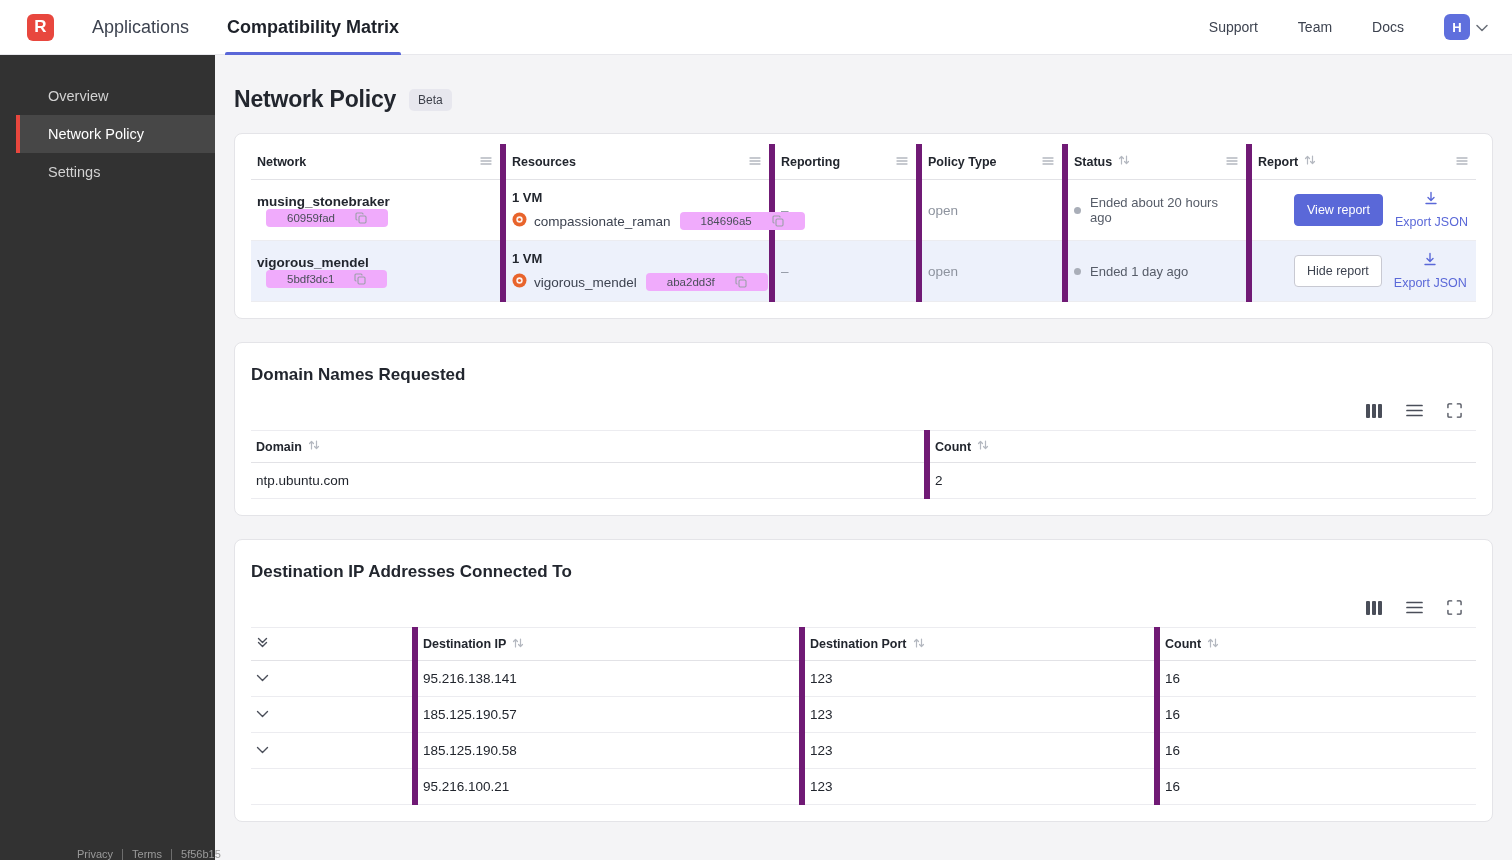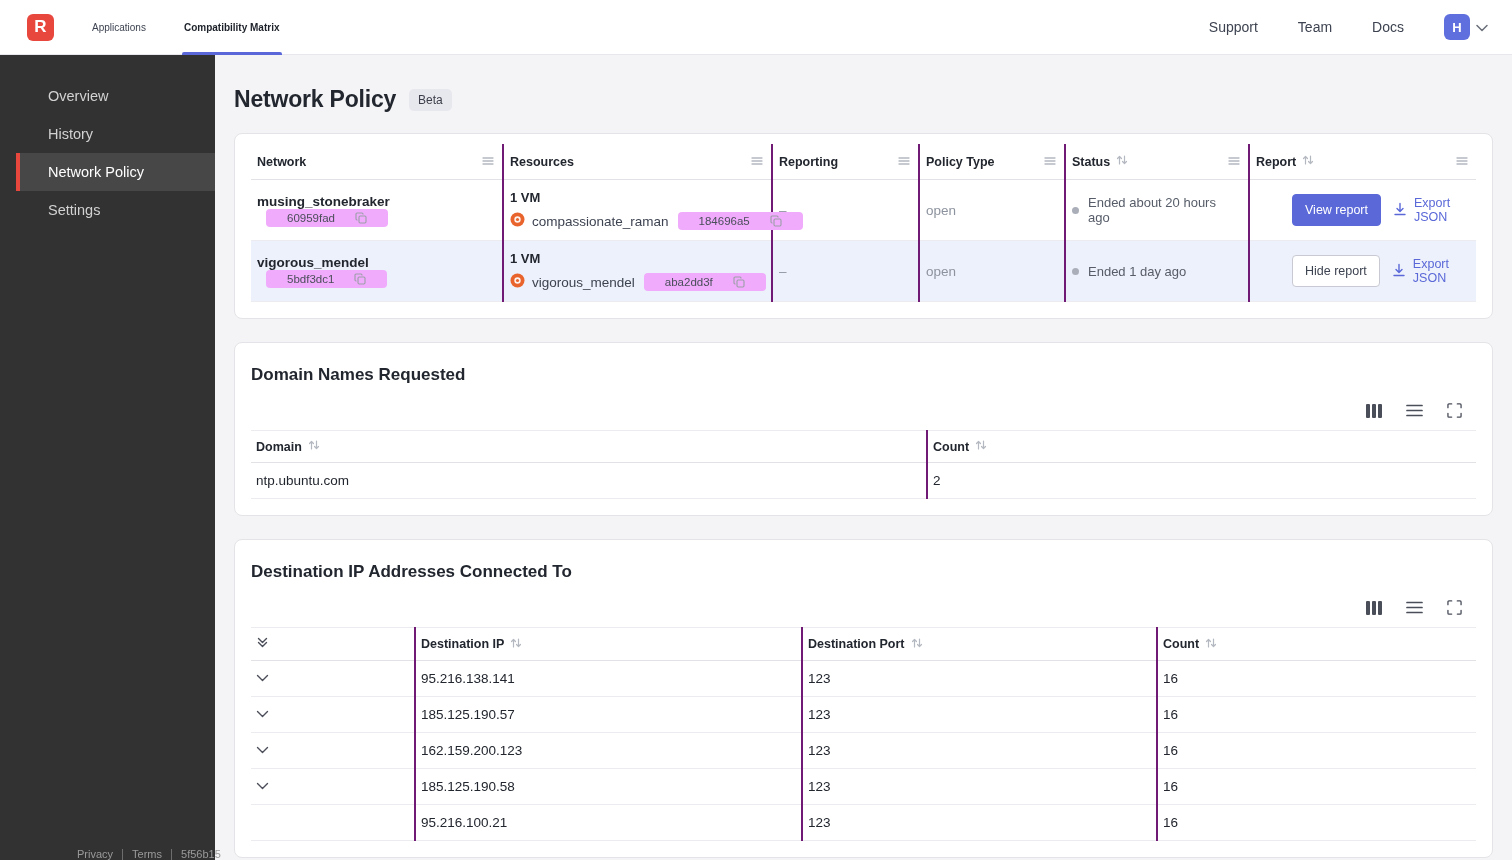--- a/index.html
+++ b/index.html
@@ -6,21 +6,21 @@
   html,body { width:1512px; height:860px; overflow:hidden; }
   body { font-family:"Liberation Sans", sans-serif; background:#f4f4f6; color:#22262e; }
 
   
   .navbar { position:fixed; top:0; left:0; right:0; height:55px; background:#fff;
             border-bottom:1px solid #e8e8ec; display:flex; align-items:center; z-index:20; }
   .logo { width:27px; height:27px; background:#e8473e; border-radius:6px; color:#fff;
           font-weight:bold; font-size:17px; display:flex; align-items:center; justify-content:center;
           margin:0 38px 0 27px; cursor:pointer; }
   .nav-tabs { display:flex; height:55px; }
-  .nav-item { height:55px; display:flex; align-items:center; margin-right:38px; font-size:10px;
+  .nav-item { height:55px; display:flex; align-items:center; margin-right:38px; font-size:18px;
               color:#3d4350; position:relative; cursor:pointer; white-space:nowrap; }
   .nav-item.active { font-weight:bold; color:#1d2129; }
   .nav-item.active::after { content:""; position:absolute; left:-2px; right:-2px; bottom:0;
               height:3px; background:#5a67d8; border-radius:2px 2px 0 0; }
   .nav-right { margin-left:auto; display:flex; align-items:center; gap:40px; padding-right:24px; }
   .nav-link { font-size:14px; color:#3d4350; cursor:pointer; }
   .avatar-wrap { display:flex; align-items:center; gap:6px; cursor:pointer; }
   .avatar { width:26px; height:26px; background:#5f6fdd; border-radius:6px; color:#fff;
             font-size:13px; font-weight:bold; display:flex; align-items:center; justify-content:center; }
 
@@ -46,38 +46,38 @@
   .card-networks { margin-top:20px; padding:10px 16px 16px 16px; }
   .card-block { margin-top:23px; padding:22px 16px 16px 16px; }
   .card-title { font-size:17px; font-weight:bold; color:#22262e; }
 
   table { width:100%; border-collapse:collapse; table-layout:fixed; }
   th { font-size:12.5px; font-weight:bold; color:#22262e; text-align:left; padding:10px 8px 10px 6px;
        border-bottom:1px solid #e2e2e6; }
   .th-inner { display:flex; align-items:center; gap:6px; }
   .th-inner .grow { flex:1; }
   td { font-size:13.5px; padding:10px 8px 10px 6px; border-bottom:1px solid #ececf0; vertical-align:middle; }
-  .vline th + th, .vline td + td { border-left:2px solid #701a75; }
+  .vline th + th, .vline td + td { border-left:6px solid #701a75; }
   tr.highlight td { background:#edf1fb; }
 
   .net-name { font-weight:bold; font-size:13.5px; color:#22262e; }
   .badge-id { display:inline-flex; align-items:center; gap:20px; background:#f0abfc; border-radius:4px;
               padding:3px 21px; font-size:11.5px; color:#4a4e59; margin-left:9px; white-space:nowrap; }
   .res-count { font-weight:bold; font-size:13px; color:#22262e; }
   .res-line { display:flex; align-items:center; gap:7px; margin-top:7px; }
   .res-name { font-size:13.5px; color:#3d4350; }
   .muted { color:#8d939e; }
   .status-cell { display:flex; align-items:center; gap:9px; color:#565c68; font-size:13px; }
   .dot { width:7px; height:7px; border-radius:50%; background:#a9aeb8; flex:none; }
   .report-cell { display:flex; align-items:center; gap:12px;padding-left:36px; }
   .btn { font-family:"Liberation Sans",sans-serif; font-size:12.5px; border-radius:4px;
          padding:8px 12px; cursor:pointer; white-space:nowrap; }
   .btn-primary { background:#5a68d8; border:1px solid #5a68d8; color:#fff; }
   .btn-outline { background:#fff; border:1px solid #c8c9d2; color:#3d4350; }
-  .export-link { display:inline-flex; align-items:center; gap:7px; color:#5a68d8; font-size:12.5px; cursor:pointer; }
+  .export-link { display:inline-flex; align-items:center; gap:7px; color:#5a68d8; font-size:12.5px; cursor:pointer;flex-direction:column; }
 
   .toolbar { display:flex; justify-content:flex-end; align-items:center; gap:24px;
              margin-top:18px; padding-right:14px; }
   .tool-btn { cursor:pointer; display:flex; align-items:center; }
 
   .simple-table { margin-top:12px; }
   .simple-table th { border-top:1px solid #ececf0; padding:8px 8px 8px 5px; }
   .simple-table td { padding:10px 8px 10px 5px; color:#22262e; }
   .expander-cell { padding-left:13px; }
   .chev-btn { cursor:pointer; display:inline-flex; }
@@ -102,21 +102,20 @@
             <path d="M1 1.5l5 5 5-5"></path>
           </svg>
       </span>
     </div>
   </div>
 </header>
 
 <aside class="sidebar">
   <div class="side-list">
     <div class="side-item">Overview</div>
-    <div class="side-item">History</div>
     <div class="side-item active">Network Policy</div>
     <div class="side-item">Settings</div>
   </div>
   <div class="side-footer">
     <span>Privacy</span>
     <span class="sep"></span>
     <span>Terms</span>
     <span class="sep"></span>
     <span class="build">5f56b15</span>
   </div>
@@ -456,30 +455,20 @@
           <td>185.125.190.57</td>
           <td>123</td>
           <td>16</td>
         </tr>
         <tr>
           <td class="expander-cell"><span class="chev-btn">
                 <svg width="13" height="9" viewBox="0 0 13 9" fill="none" stroke="#4a4e59" stroke-width="1.4" stroke-linecap="round" stroke-linejoin="round">
                   <path d="M1.5 1.5l5 5 5-5"></path>
                 </svg>
               </span></td>
-          <td>162.159.200.123</td>
-          <td>123</td>
-          <td>16</td>
-        </tr>
-        <tr>
-          <td class="expander-cell"><span class="chev-btn">
-                <svg width="13" height="9" viewBox="0 0 13 9" fill="none" stroke="#4a4e59" stroke-width="1.4" stroke-linecap="round" stroke-linejoin="round">
-                  <path d="M1.5 1.5l5 5 5-5"></path>
-                </svg>
-              </span></td>
           <td>185.125.190.58</td>
           <td>123</td>
           <td>16</td>
         </tr>
         <tr>
           <td class="expander-cell"></td>
           <td>95.216.100.21</td>
           <td>123</td>
           <td>16</td>
         </tr>

